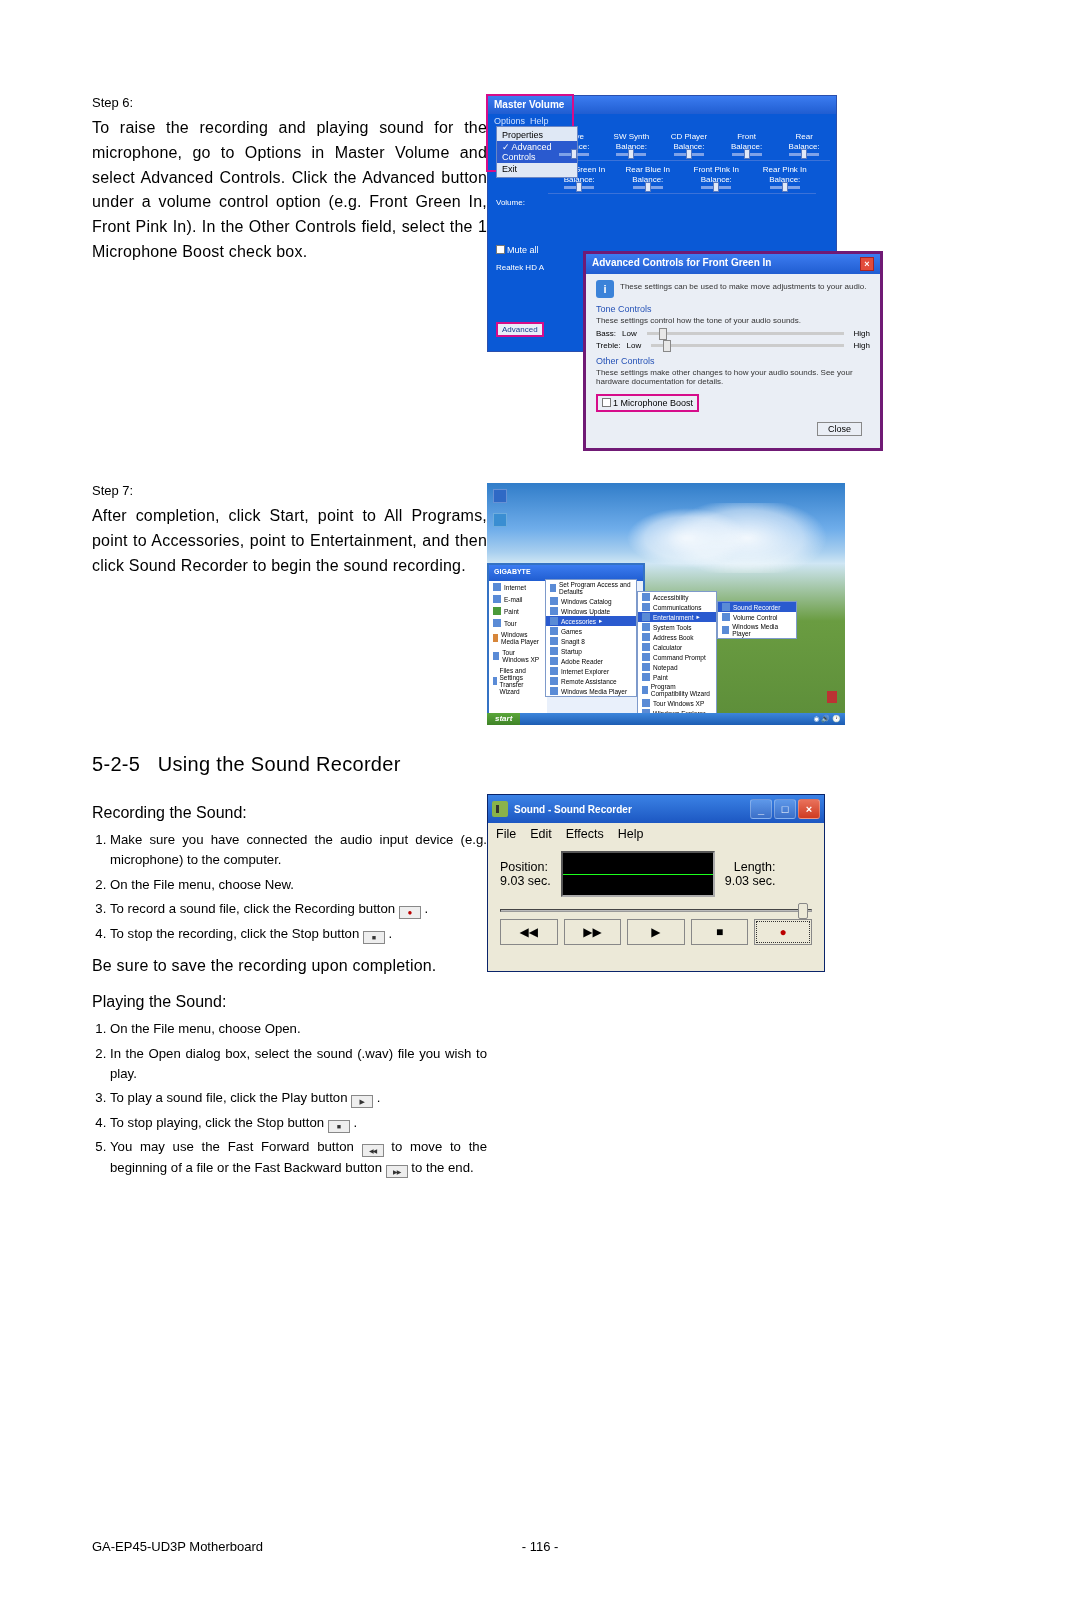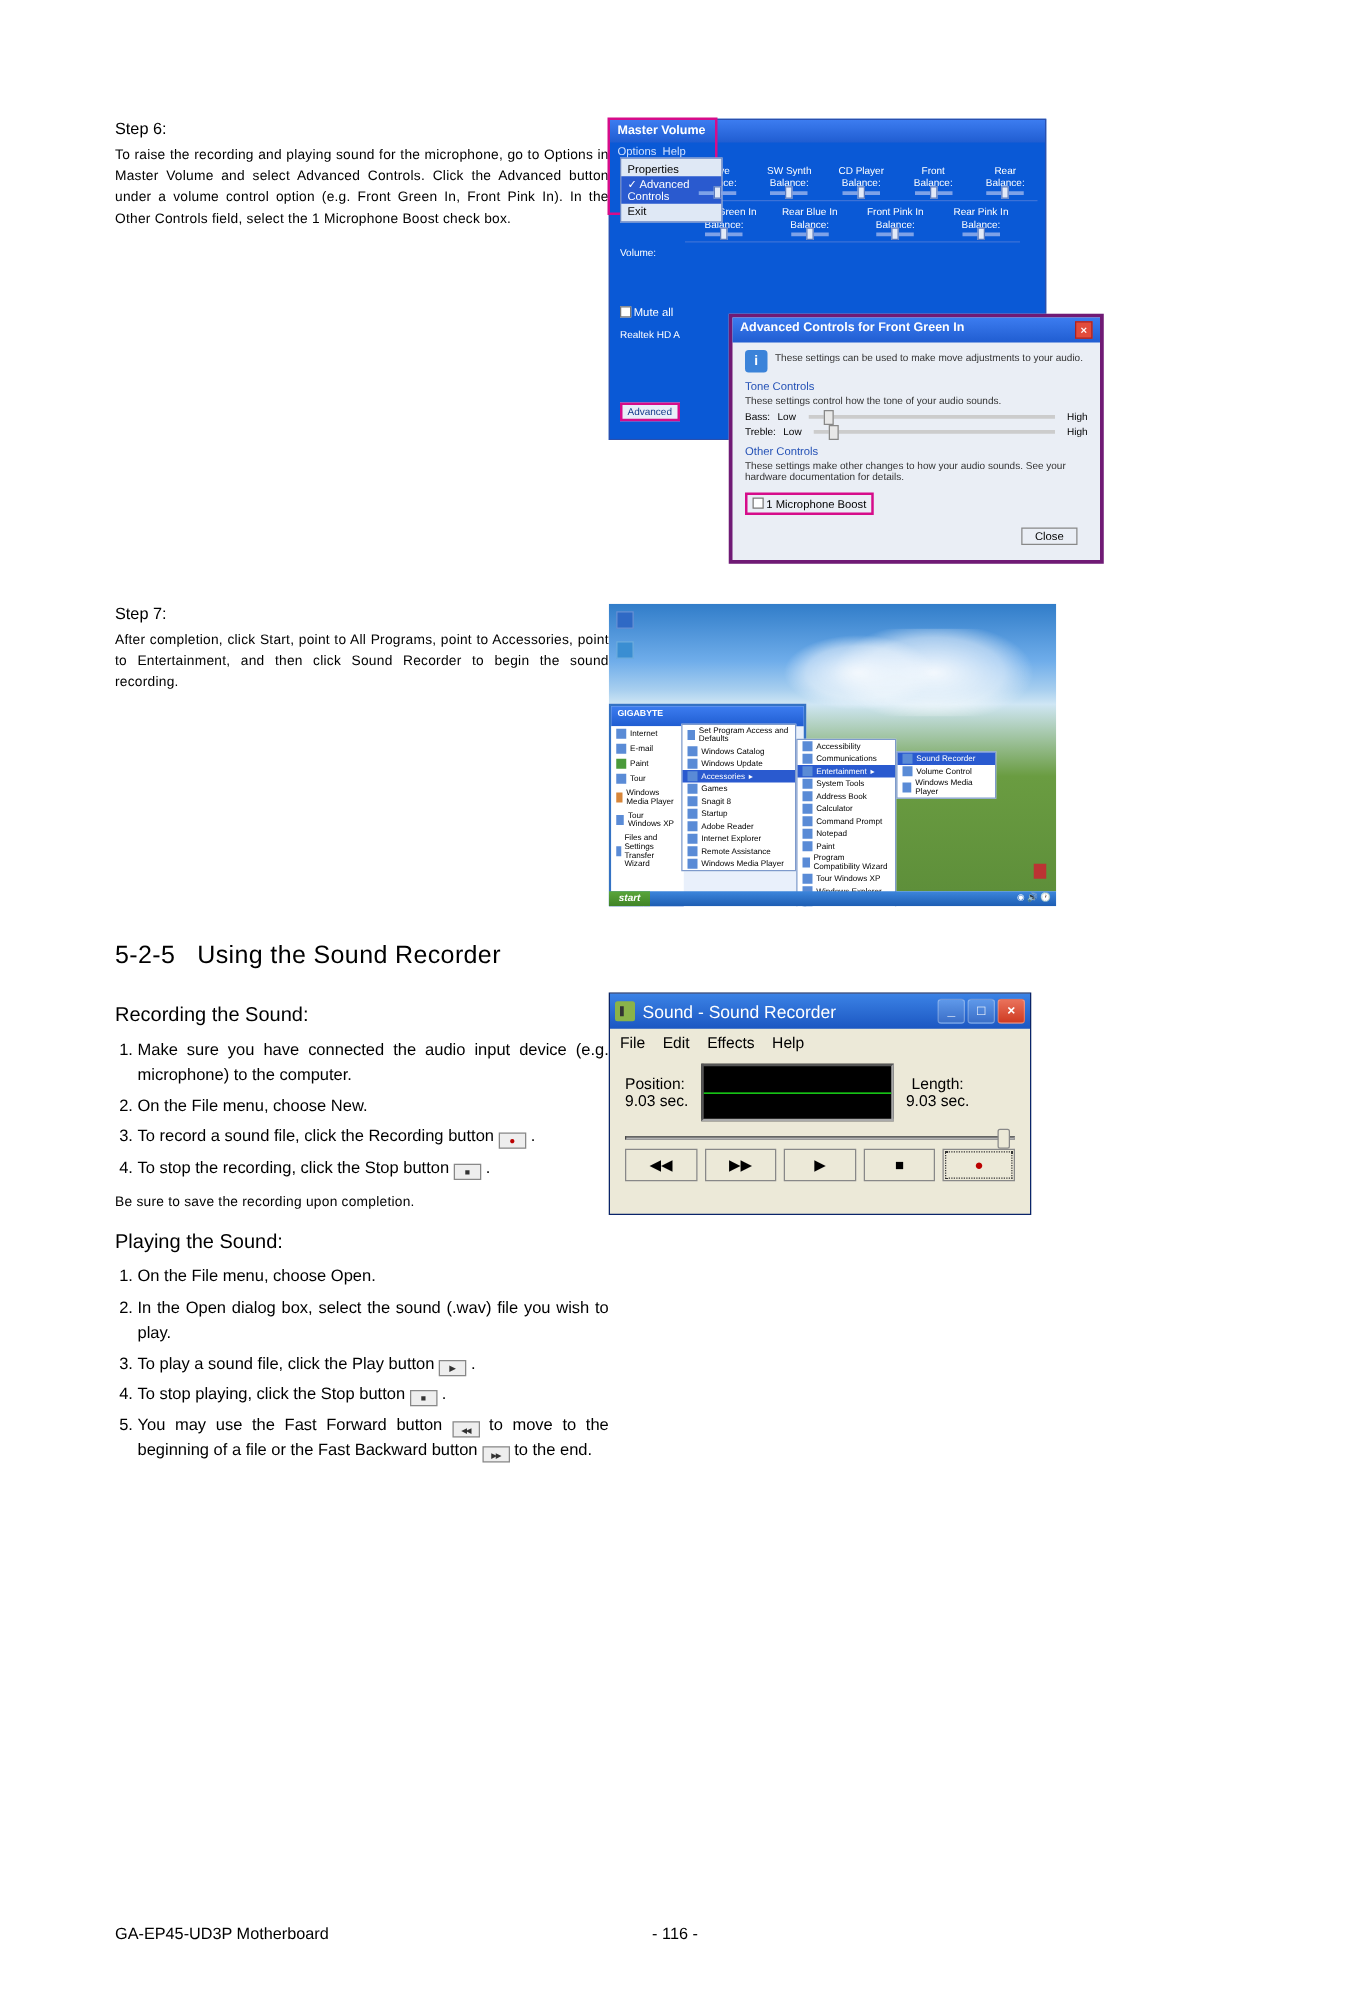--- a/index.html
+++ b/index.html
@@ -18,21 +18,21 @@
     position: relative;
     padding: 95px 92px 50px 92px;
   }
   .two-col {
     display: flex;
     margin-bottom: 28px;
   }
   .left-col { flex: 0 0 395px; }
   .right-col { flex: 1; }
   .step-label { font-weight: normal; margin-bottom: 6px; }
-  .body-text { line-height: 1.55; font-size: 11px; letter-spacing: 0.2px; text-align: justify; }
+  .body-text { line-height: 1.55; font-size: 16px; letter-spacing: 0.2px; text-align: justify; }
   .section-heading { font-size: 20px; margin-top: 10px; margin-bottom: 14px; letter-spacing: 0.3px; }
   .sub-heading { font-size: 16px; margin-bottom: 8px; margin-top: 14px; }
   ol { padding-left: 18px; margin: 4px 0 10px 0; }
   ol li { margin-bottom: 4px; line-height: 1.55; font-size: 13.2px; text-align: justify; }
   .icon-btn { display: inline-block; width: 22px; height: 13px; border: 1px solid #888; background: #eee; vertical-align: -2px; position: relative; font-size: 9px; text-align: center; line-height: 11px; }
   .icon-dot::after { content: "●"; color: #b00; font-size: 8px; }
   .icon-sq::after { content: "■"; color: #333; font-size: 7px; }
   .icon-play::after { content: "▶"; color: #333; font-size: 7px; }
   .icon-ff::after { content: "◀◀"; color: #333; font-size: 6px; letter-spacing: -1px; }
   .icon-fb::after { content: "▶▶"; color: #333; font-size: 6px; letter-spacing: -1px; }
@@ -103,21 +103,21 @@
   .sub1 { left: 58px; top: 96px; width: 92px; }
   .sub2 { left: 150px; top: 108px; width: 80px; }
   .sub3 { left: 230px; top: 118px; width: 80px; }
   .desk-sub .dm-item { padding: 1px 4px; }
 
   
   .srec { width: 338px; height: 178px; font-family: Tahoma, sans-serif; background: #ece9d8; border: 1px solid #0a246a; margin-top: 4px; }
   .srec-title { height: 28px; background: linear-gradient(#3b82e5,#1c57c2); display: flex; align-items: center; padding: 0 4px; position: relative; }
   .srec-title .icon { width: 16px; height: 16px; background: #8ab34a; margin-right: 6px; border-radius: 2px; position: relative; }
   .srec-title .icon::after { content: ""; position: absolute; left: 4px; top: 4px; width: 3px; height: 8px; background: #333; }
-  .srec-title .txt { color: #fff; font-weight: normal; font-size: 14px; }
+  .srec-title .txt { color: #fff; font-weight: bold; font-size: 10px; }
   .srec-title .wbtns { margin-left: auto; display: flex; gap: 2px; }
   .wbtn { width: 22px; height: 20px; background: linear-gradient(#5e98e9,#3b6fc8); border: 1px solid #fff4; border-radius: 3px; display: flex; align-items: center; justify-content: center; color: #fff; font-weight: bold; font-size: 11px; }
   .wbtn.close { background: linear-gradient(#e9715a,#cf3b22); }
   .srec-menu { height: 22px; background: #ece9d8; padding: 4px 8px; font-size: 12.5px; display: flex; gap: 14px; }
   .srec-body { padding: 6px 12px; }
   .srec-info { display: flex; align-items: center; gap: 10px; margin-bottom: 8px; }
   .srec-info .col { font-size: 12.5px; }
   .srec-wave { width: 154px; height: 46px; background: #000; border: 2px inset #aaa; position: relative; }
   .srec-wave::after { content: ""; position: absolute; left: 0; top: 50%; width: 100%; height: 1px; background: #1cff1c; }
   .srec-slider { height: 10px; margin: 6px 0 4px 0; position: relative; background: transparent; }
@@ -487,21 +487,21 @@
           <span>Effects</span>
           <span>Help</span>
         </div>
         <div class="srec-body">
           <div class="srec-info">
             <div class="col">
               <div>Position:</div>
               <div>9.03 sec.</div>
             </div>
             <div class="srec-wave"></div>
-            <div class="col" style="text-align:center;">
+            <div class="col" style="text-align:right;">
               <div>Length:</div>
               <div>9.03 sec.</div>
             </div>
           </div>
           <div class="srec-slider">
               <div class="trk"></div>
               <div class="thb"></div>
             </div>
           <div class="srec-btns">
             <div class="srb">◀◀</div>

